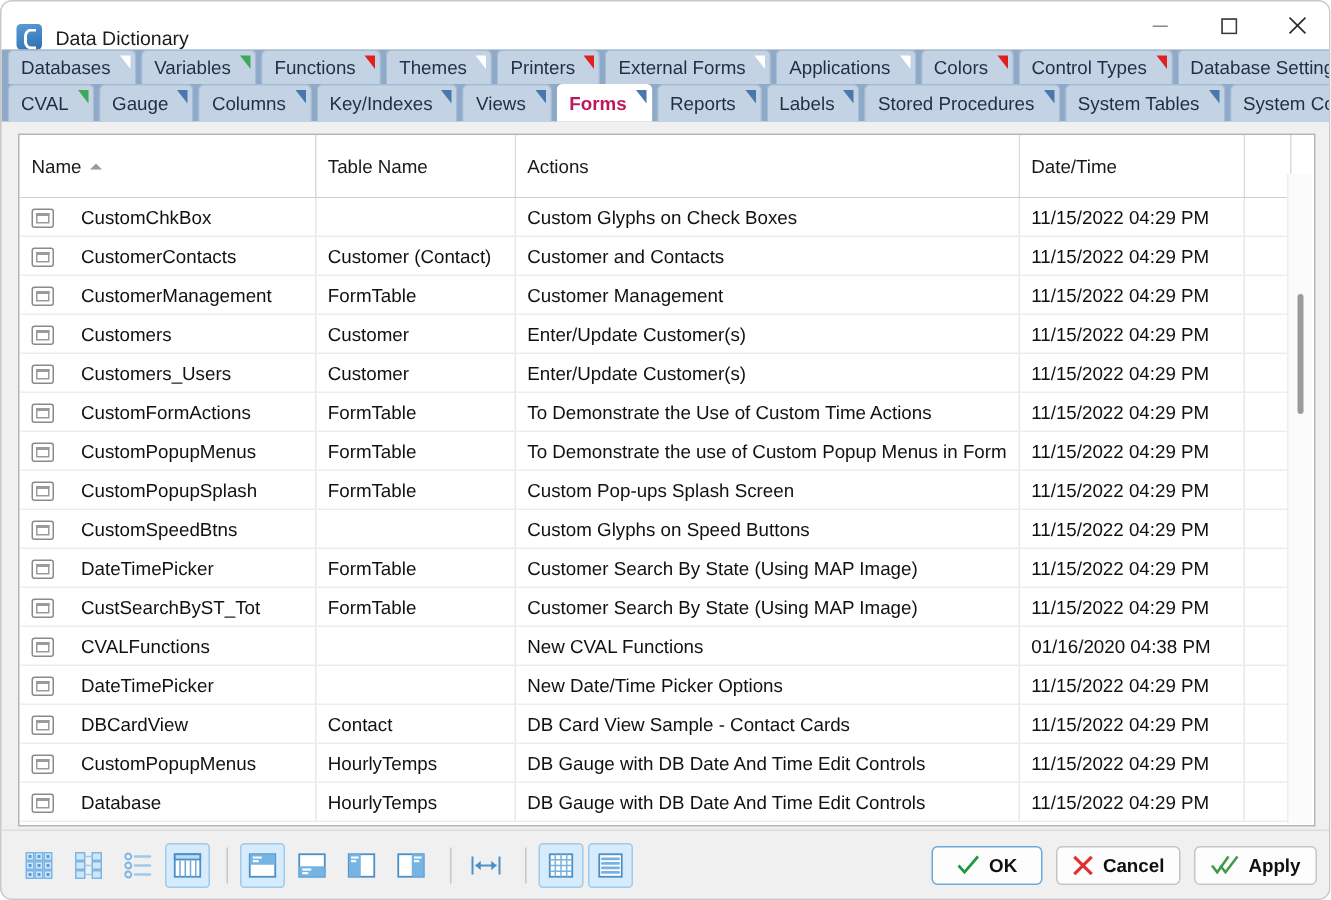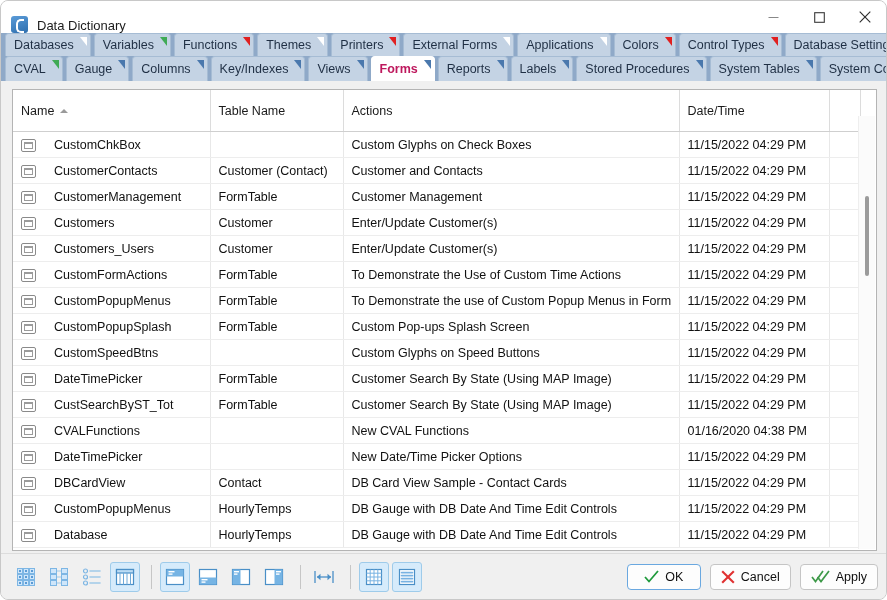--- a/index.html
+++ b/index.html
@@ -250,20 +250,21 @@
     width: 1px; height: 24px;
     background: #c6c6c6;
     margin: 0 8px;
     flex: none;
   }
   .dlgbtns {
     margin-left: auto;
     display: flex;
     align-items: flex-start;
     gap: 9px;
+    font-weight: bold;
   }
   .dlgbtn {
     min-width: 74px;
     height: 26px;
     padding: 0 10px;
     background: #fdfdfd;
     border: 1px solid #c5c5c5;
     border-radius: 4px;
     display: flex;
     align-items: center;

